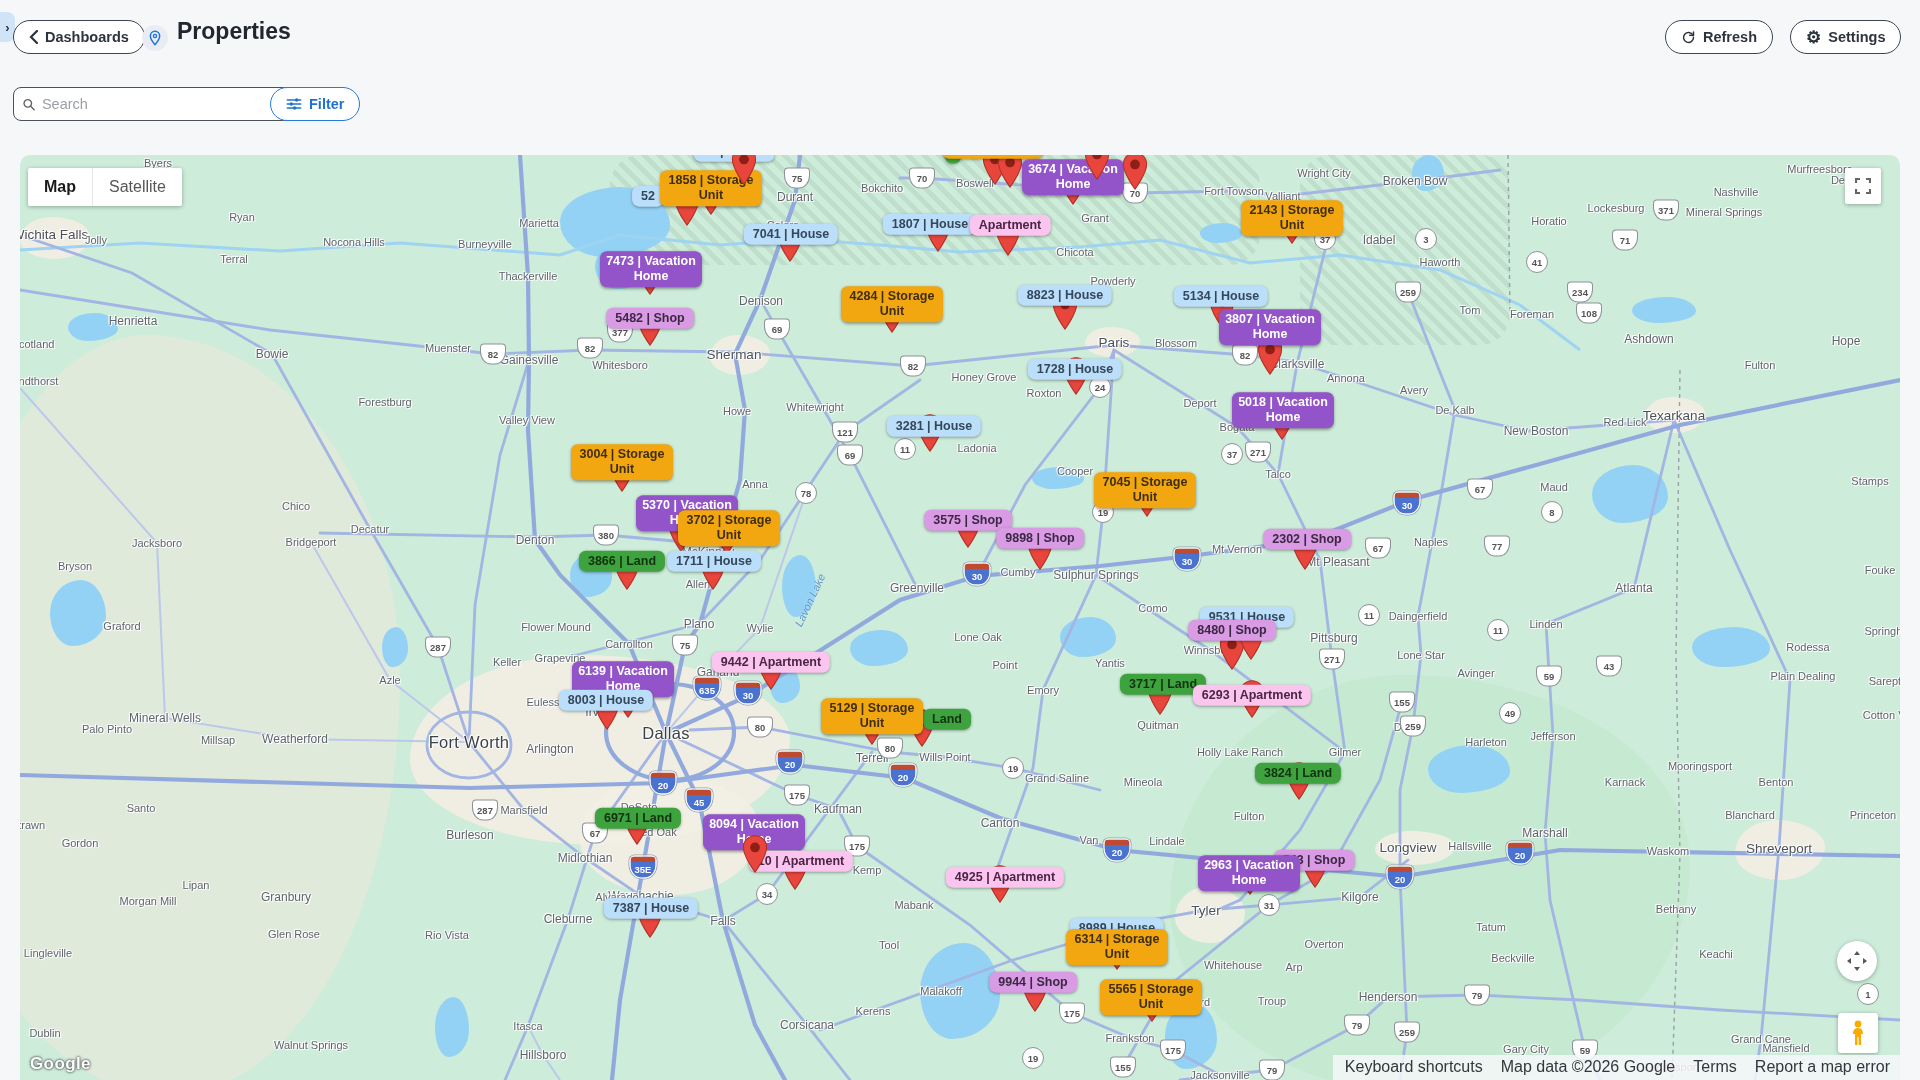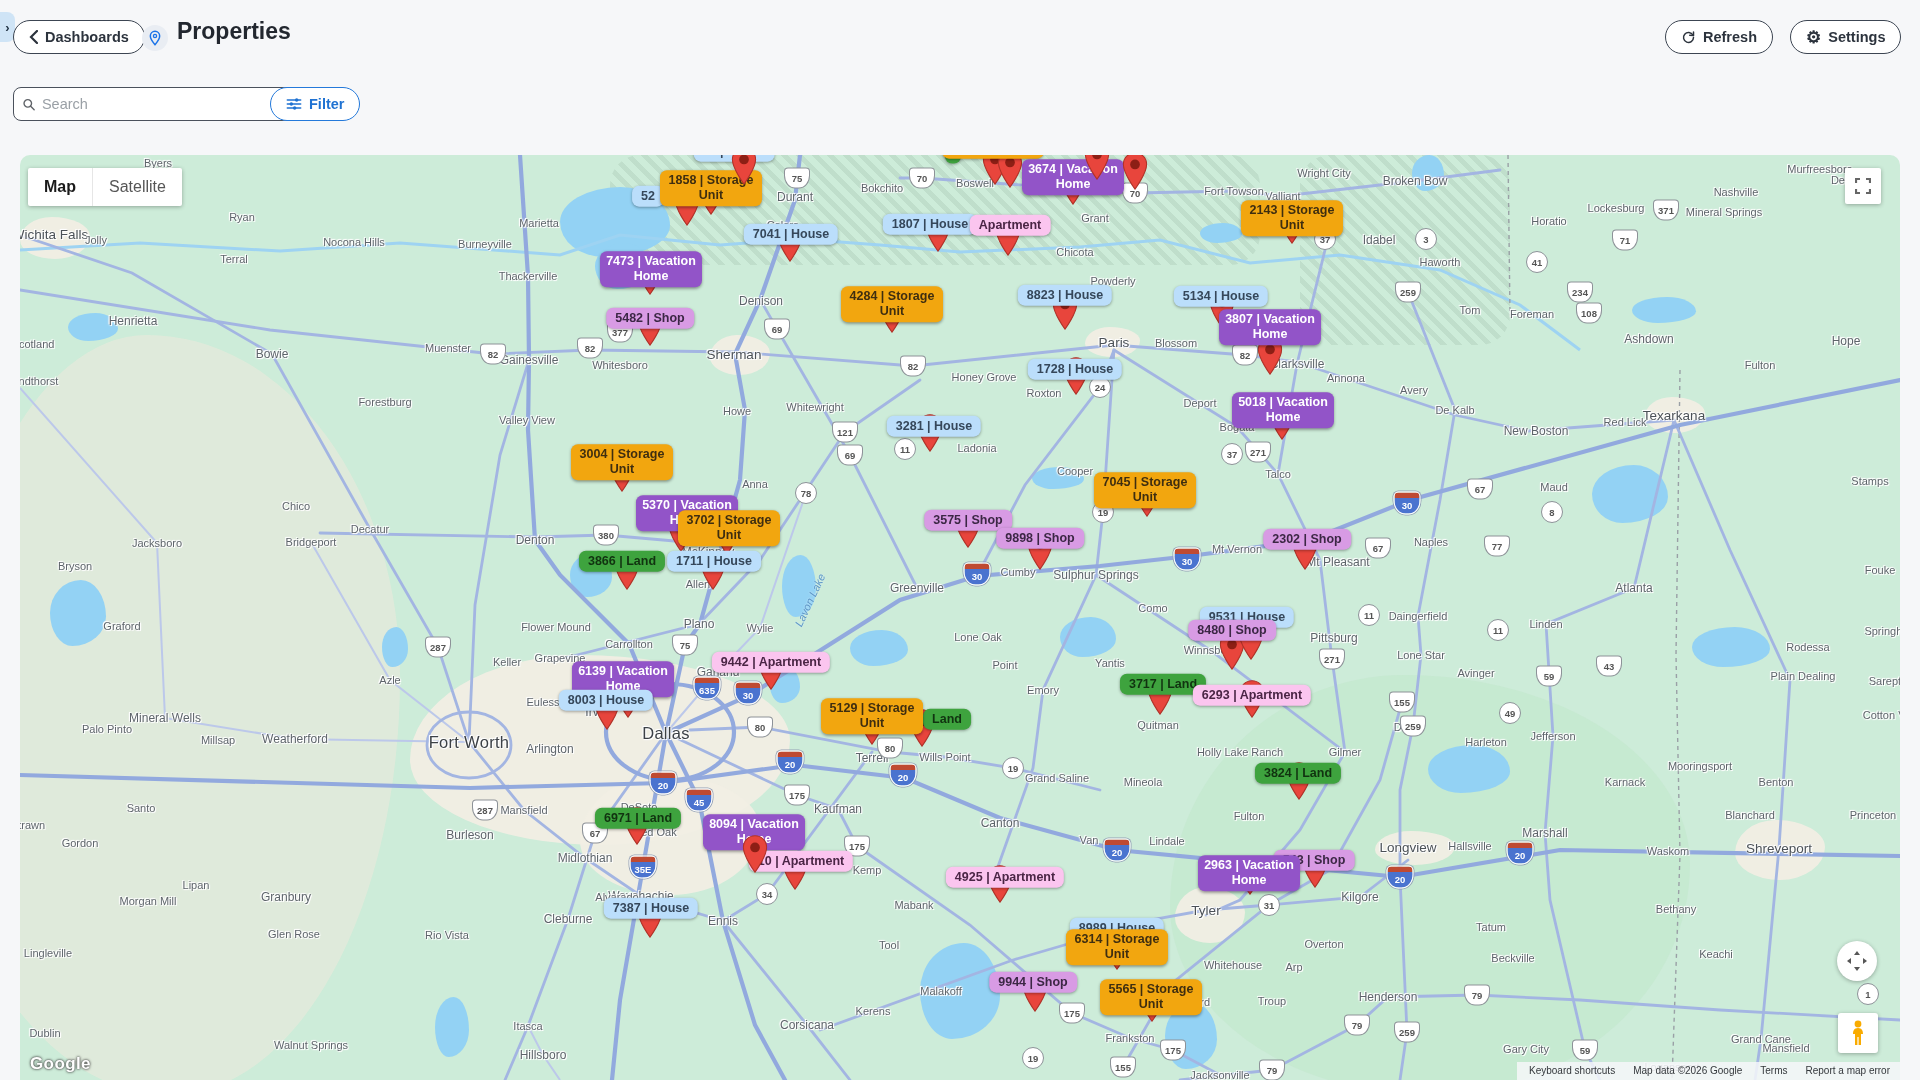--- a/index.html
+++ b/index.html
@@ -90,21 +90,21 @@
   .panctl { position:absolute; right:23px; top:786px; z-index:40; width:40px; height:40px;
     background:#fff; border-radius:50%; box-shadow:0 1px 4px rgba(0,0,0,.3);
     display:flex; align-items:center; justify-content:center; cursor:pointer; }
   .pegman { position:absolute; right:22px; top:858px; z-index:40; width:40px; height:40px;
     background:#fff; border-radius:3px; box-shadow:0 1px 4px rgba(0,0,0,.3);
     display:flex; align-items:center; justify-content:center; cursor:pointer; }
 
   .glogo { position:absolute; left:10px; bottom:6px; z-index:41; font-size:17px; font-weight:600;
     color:#fff; letter-spacing:.4px; text-shadow:0 0 3px rgba(68,68,68,.95),0 0 2px rgba(68,68,68,.9); }
   .attrib { position:absolute; right:0; bottom:0; z-index:41; display:flex; gap:18px;
-    background:rgba(246,247,249,.85); padding:3px 10px 4px 12px; font-size:10px; color:#33373b; }
+    background:rgba(246,247,249,.85); padding:3px 10px 4px 12px; font-size:16px; color:#33373b; }
   .attrib span { cursor:pointer; }
 </style>
 </head>
 <body>
 
 <div class="expander">›</div>
 
 <button class="pill-btn" id="btn-dashboards">
   <svg width="9" height="14" viewBox="0 0 9 14">
       <path d="M8 1 L2 7 L8 13" stroke="#2c333d" stroke-width="2.2" fill="none" stroke-linecap="round"></path>
@@ -411,21 +411,21 @@
     <div class="town s0" style="left: 1252px; top: 846px;">Troup</div>
     <div class="town s1" style="left: 1368px; top: 842px;">Henderson</div>
     <div class="town s0" style="left: 1471px; top: 772px;">Tatum</div>
     <div class="town s0" style="left: 1493px; top: 803px;">Beckville</div>
     <div class="town s0" style="left: 1110px; top: 883px;">Frankston</div>
     <div class="town s0" style="left: 1200px; top: 920px;">Jacksonville</div>
     <div class="town s0" style="left: 1173px; top: 847px;">Bullard</div>
     <div class="town s0" style="left: 921px; top: 836px;">Malakoff</div>
     <div class="town s0" style="left: 853px; top: 856px;">Kerens</div>
     <div class="town s1" style="left: 787px; top: 870px;">Corsicana</div>
-    <div class="town s1" style="left: 703px; top: 766px;">Ennis</div>
+    <div class="town s1" style="left: 703px; top: 766px;">Falls</div>
     <div class="town s1" style="left: 621px; top: 741px;">Waxahachie</div>
     <div class="town s1" style="left: 565px; top: 703px;">Midlothian</div>
     <div class="town s0" style="left: 619px; top: 652px;">DeSoto</div>
     <div class="town s0" style="left: 635px; top: 677px;">Red Oak</div>
     <div class="town s0" style="left: 847px; top: 715px;">Kemp</div>
     <div class="town s0" style="left: 894px; top: 750px;">Mabank</div>
     <div class="town s0" style="left: 869px; top: 790px;">Tool</div>
     <div class="town s0" style="left: 597px; top: 742px;">Alvarado</div>
     <div class="town s1" style="left: 548px; top: 764px;">Cleburne</div>
     <div class="town s1" style="left: 450px; top: 680px;">Burleson</div>

